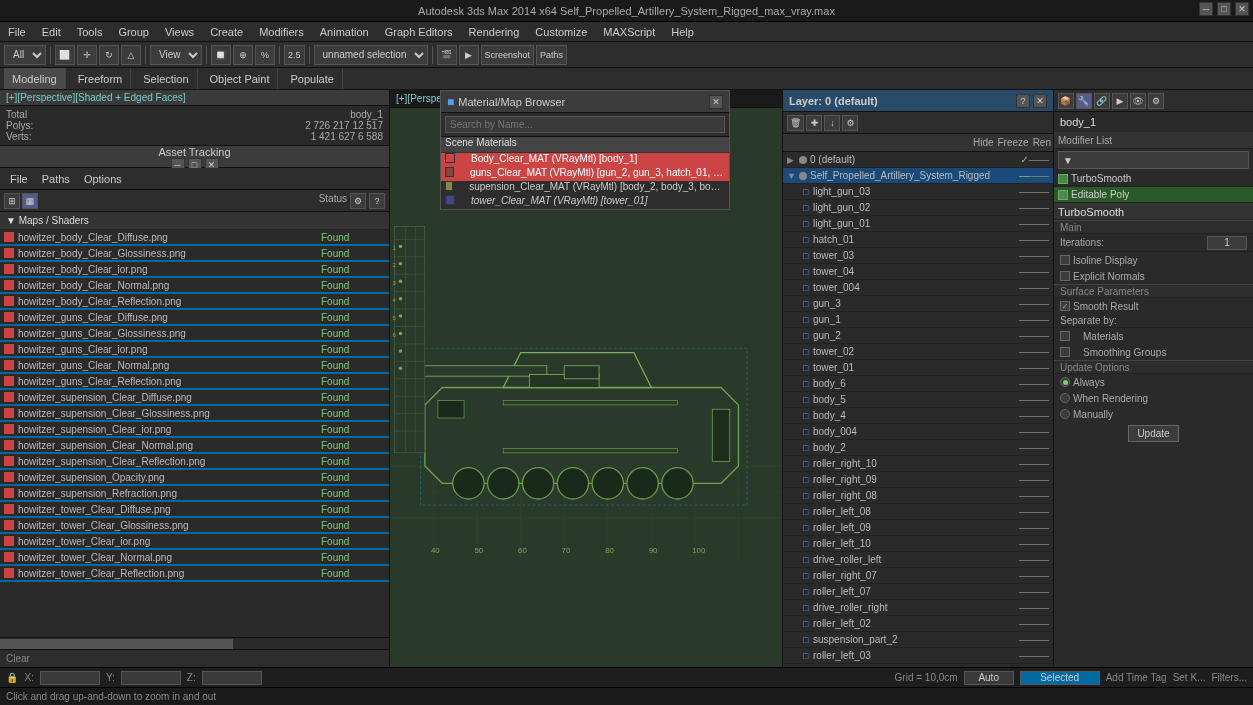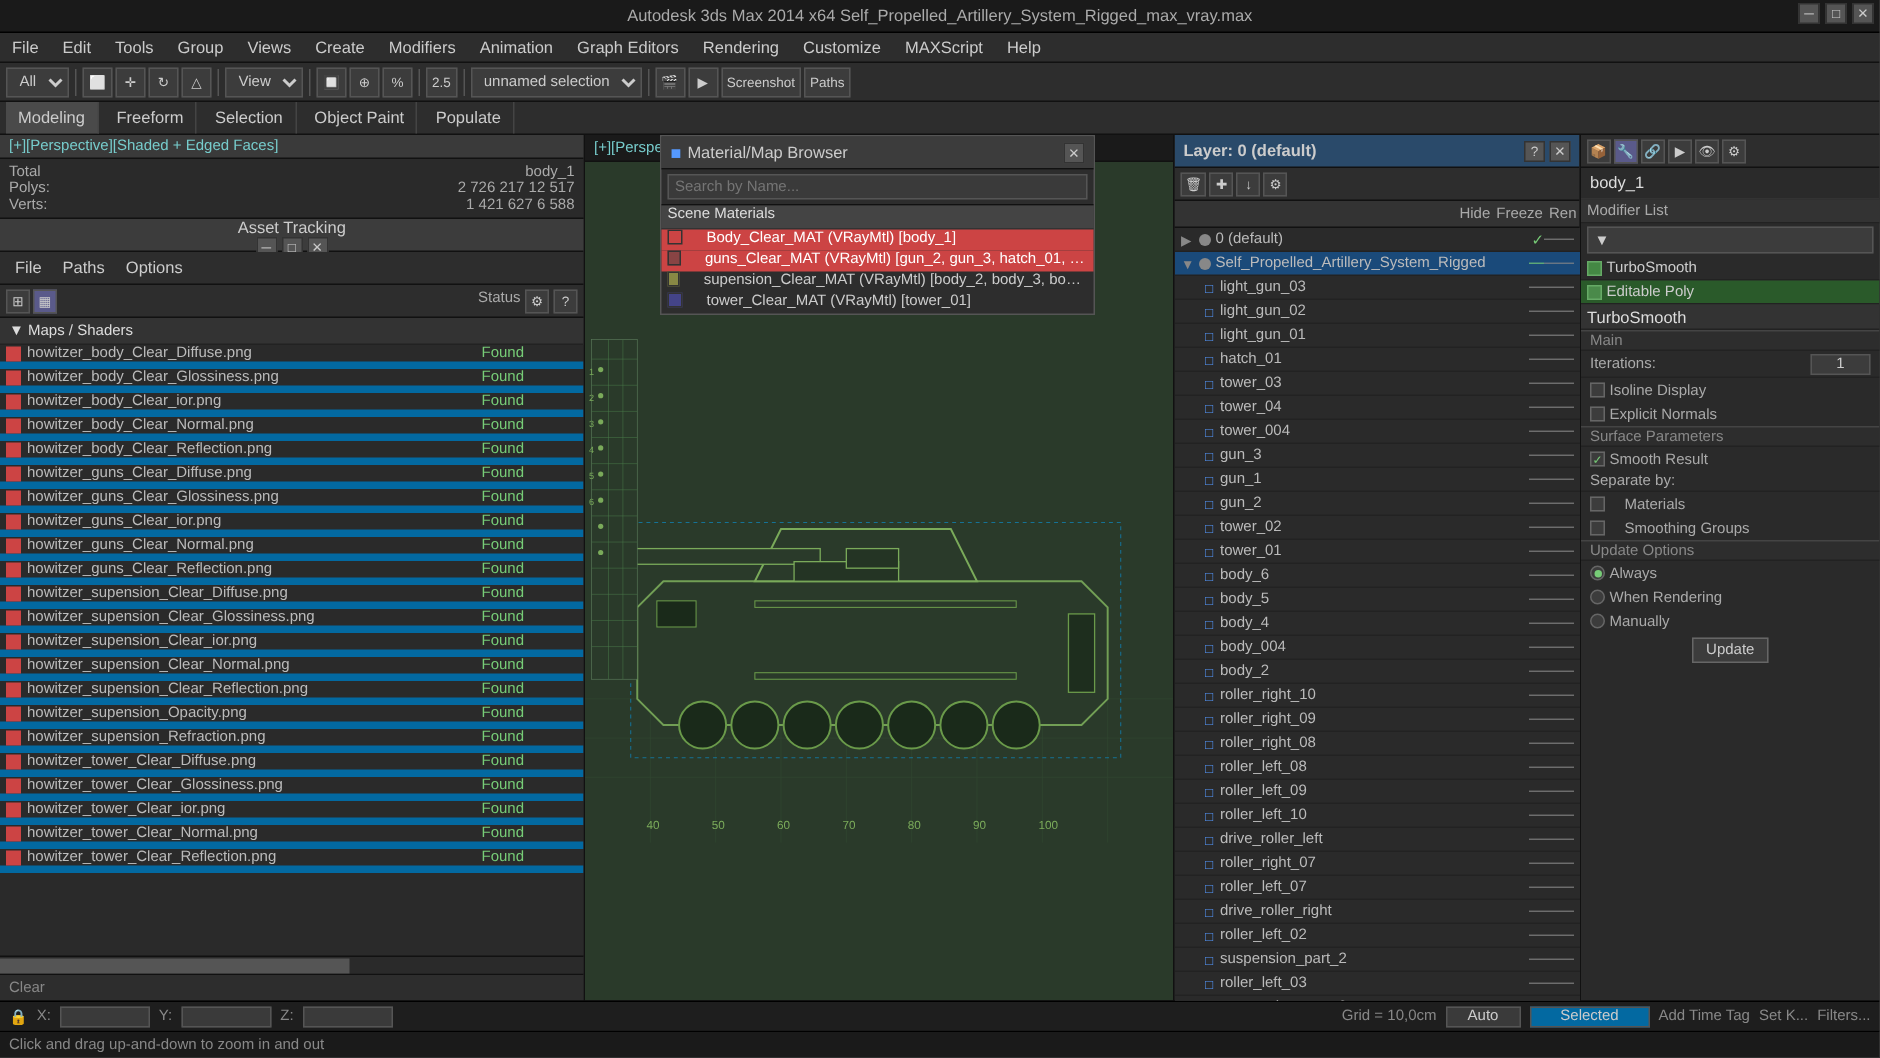--- a/index.html
+++ b/index.html
@@ -46,21 +46,21 @@
 
     
     #asset-toolbar { background: #2d2d2d; height: 22px; display: flex; align-items: center; border-bottom: 1px solid #111; padding: 0 4px; gap: 2px; justify-content: space-between; }
     #asset-toolbar-left { display: flex; gap: 2px; }
     #asset-toolbar-right { display: flex; gap: 3px; }
     .asset-tb-btn { background: #3c3c3c; border: 1px solid #555; height: 16px; min-width: 16px; display: flex; align-items: center; justify-content: center; color: #ccc; cursor: pointer; font-size: 9px; padding: 0 2px; }
 
     
     #asset-table { flex: 1; overflow-y: auto; background: #2a2a2a; }
     .asset-section-header { background: #333; height: 18px; display: flex; align-items: center; padding: 0 6px; font-size: 10px; color: #ddd; border-bottom: 1px solid #222; }
-    .asset-row { display: flex; align-items: center; height: 16px; border-bottom: 5px solid #0369a1; padding: 0 2px; }
+    .asset-row { display: flex; align-items: center; height: 16px; border-bottom: 2px solid #0369a1; padding: 0 2px; }
     .asset-icon { width: 14px; height: 14px; display: flex; align-items: center; justify-content: center; }
     .asset-name { flex: 1; font-size: 10px; color: #bbb; overflow: hidden; text-overflow: ellipsis; white-space: nowrap; padding-left: 2px; }
     .asset-status { width: 70px; font-size: 10px; color: #7c7; padding-left: 4px; }
 
     
     #asset-scrollbar { height: 12px; background: #2a2a2a; border-top: 1px solid #111; position: relative; }
     #asset-scrollbar-thumb { height: 10px; width: 60%; background: #555; position: absolute; top: 1px; left: 0; }
 
     
     #asset-status-bar { height: 18px; background: #2d2d2d; display: flex; align-items: center; padding: 0 6px; font-size: 10px; color: #888; border-top: 1px solid #111; }
@@ -539,21 +539,21 @@
         <div class="mat-item selected">
       <span style="width:10px;height:10px;background:#844;display:inline-block;border:1px solid #333;"></span>
       <span style="font-size:10px;overflow:hidden;text-overflow:ellipsis;white-space:nowrap;">guns_Clear_MAT (VRayMtl) [gun_2, gun_3, hatch_01, light_gun...]</span>
     </div>
         <div class="mat-item">
       <span style="width:10px;height:10px;background:#884;display:inline-block;border:1px solid #333;"></span>
       <span style="font-size:10px;overflow:hidden;text-overflow:ellipsis;white-space:nowrap;">supension_Clear_MAT (VRayMtl) [body_2, body_3, body_004, body_4, b..]</span>
     </div>
         <div class="mat-item">
       <span style="width:10px;height:10px;background:#448;display:inline-block;border:1px solid #333;"></span>
-      <span style="font-size:10px;overflow:hidden;text-overflow:ellipsis;white-space:nowrap;">tower_Clear_MAT (VRayMtl) [tower_01]</span>
+      <span style="font-size:10px;overflow:hidden;text-overflow:ellipsis;white-space:nowrap;font-style:italic;">tower_Clear_MAT (VRayMtl) [tower_01]</span>
     </div>
       </div>
   </div>
 
   <div id="right-panel">
     <div id="layer-win-header">
       <span>Layer: 0 (default)</span>
       <div class="win-ctrl">
         <div class="win-btn2">?</div>
         <div class="win-btn2">✕</div>

